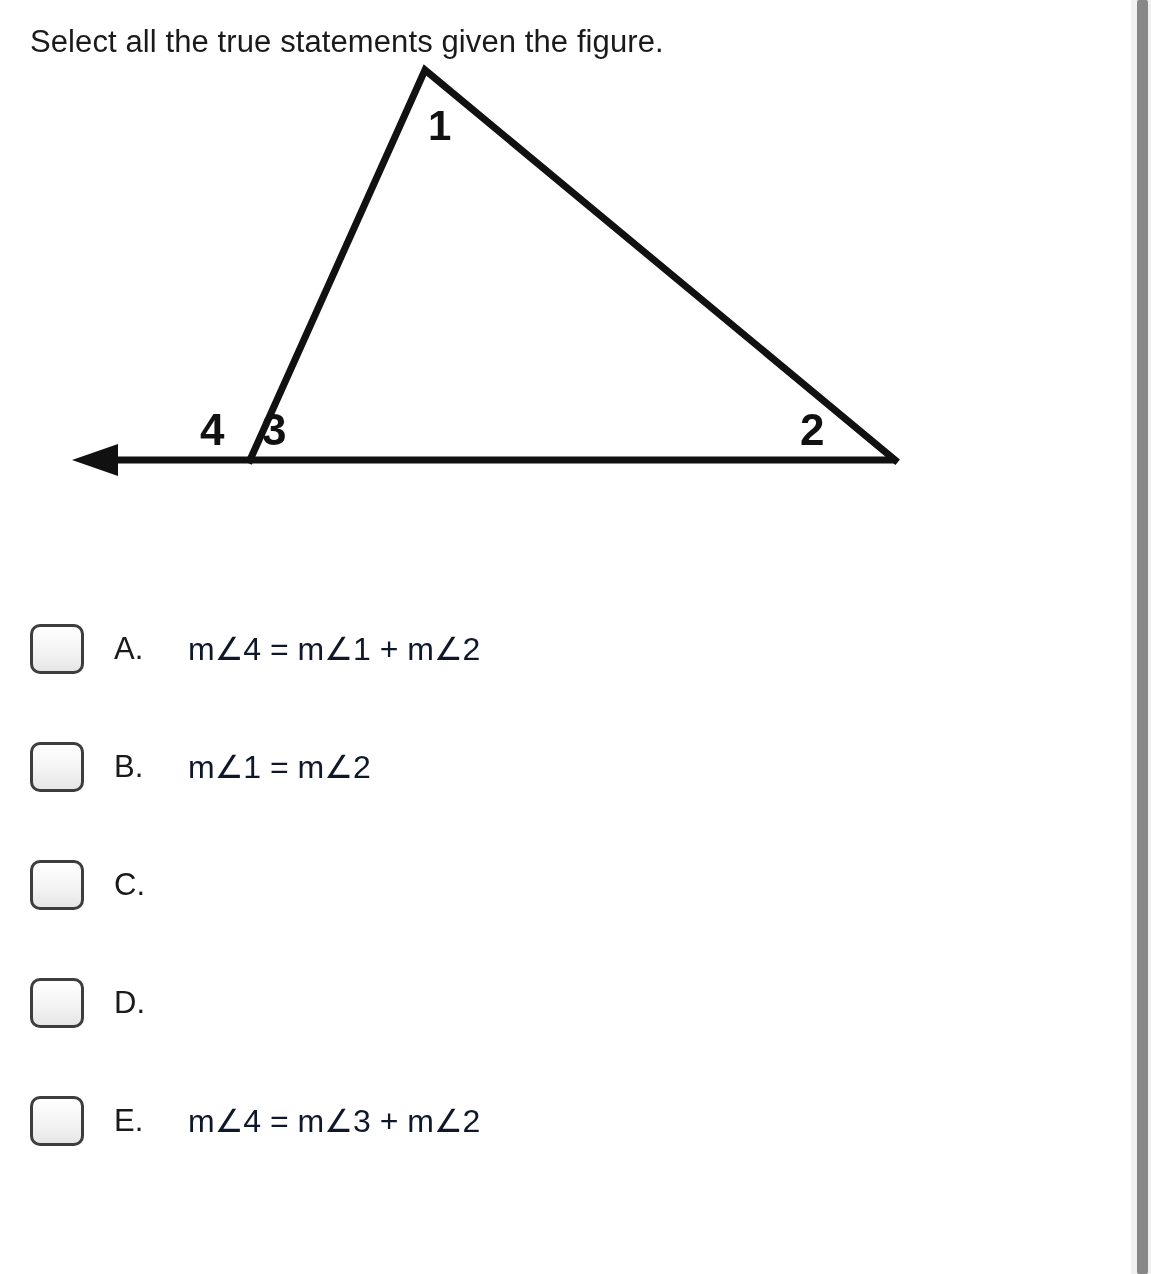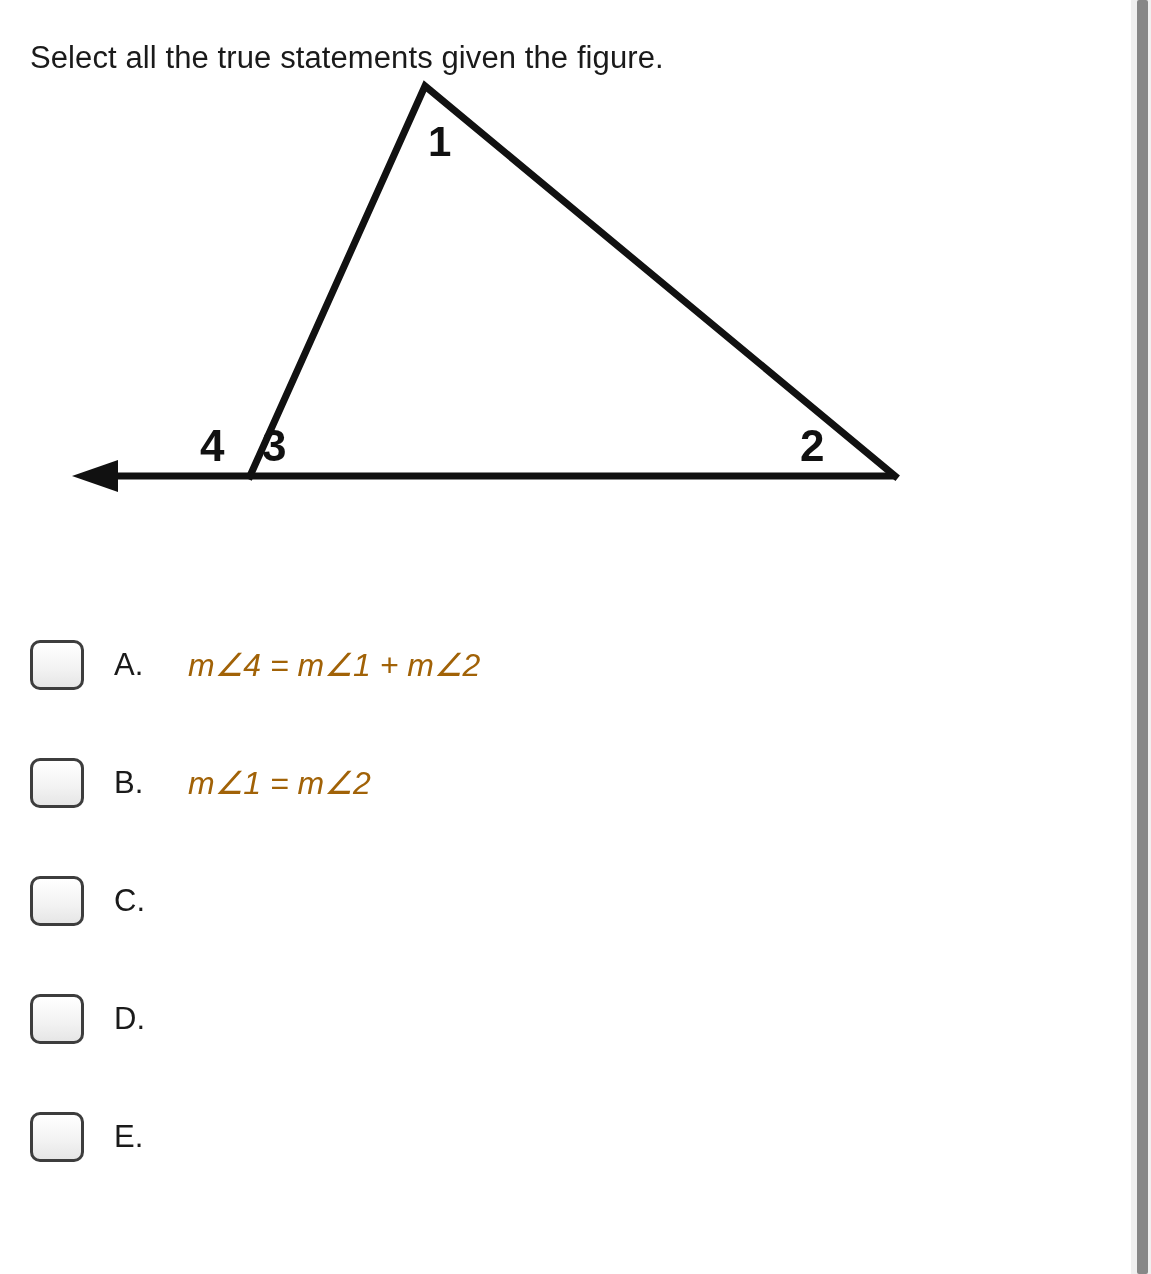--- a/index.html
+++ b/index.html
@@ -36,21 +36,20 @@
     width: 11px;
     height: 1274px;
     background: #878787;
     border-radius: 2px;
   }
   .prompt {
     font-size: 31px;
     color: #1a1a1a;
     padding: 24px 0 0 30px;
     letter-spacing: 0.1px;
-    margin-top: 16px;
   }
   .figure-wrap {
     position: relative;
     width: 1000px;
     height: 500px;
     margin-left: 10px;
   }
   .figure-wrap svg {
     display: block;
   }
@@ -74,22 +73,21 @@
   }
   .option-letter {
     width: 74px;
     margin-left: 30px;
     font-size: 31px;
     color: #1a1a1a;
     flex: none;
   }
   .option-text {
     font-size: 32px;
-    color: #a16207;
-    font-style: italic;
+    color: #0f172a;
     white-space: nowrap;
   }
 </style>
 </head>
 <body>
 
 <div class="page">
 
   <div class="prompt">Select all the true statements given the figure.</div>
 
@@ -128,20 +126,21 @@
     </div>
 
     <div class="option-row">
       <div class="checkbox"></div>
       <div class="option-letter">D.</div>
     </div>
 
     <div class="option-row">
       <div class="checkbox"></div>
       <div class="option-letter">E.</div>
+      <div class="option-text">m∠4 = m∠3 + m∠2</div>
     </div>
 
   </div>
 </div>
 
 <div class="scrollbar-track">
   <div class="scrollbar-thumb"></div>
 </div>
 
 </body></html>

